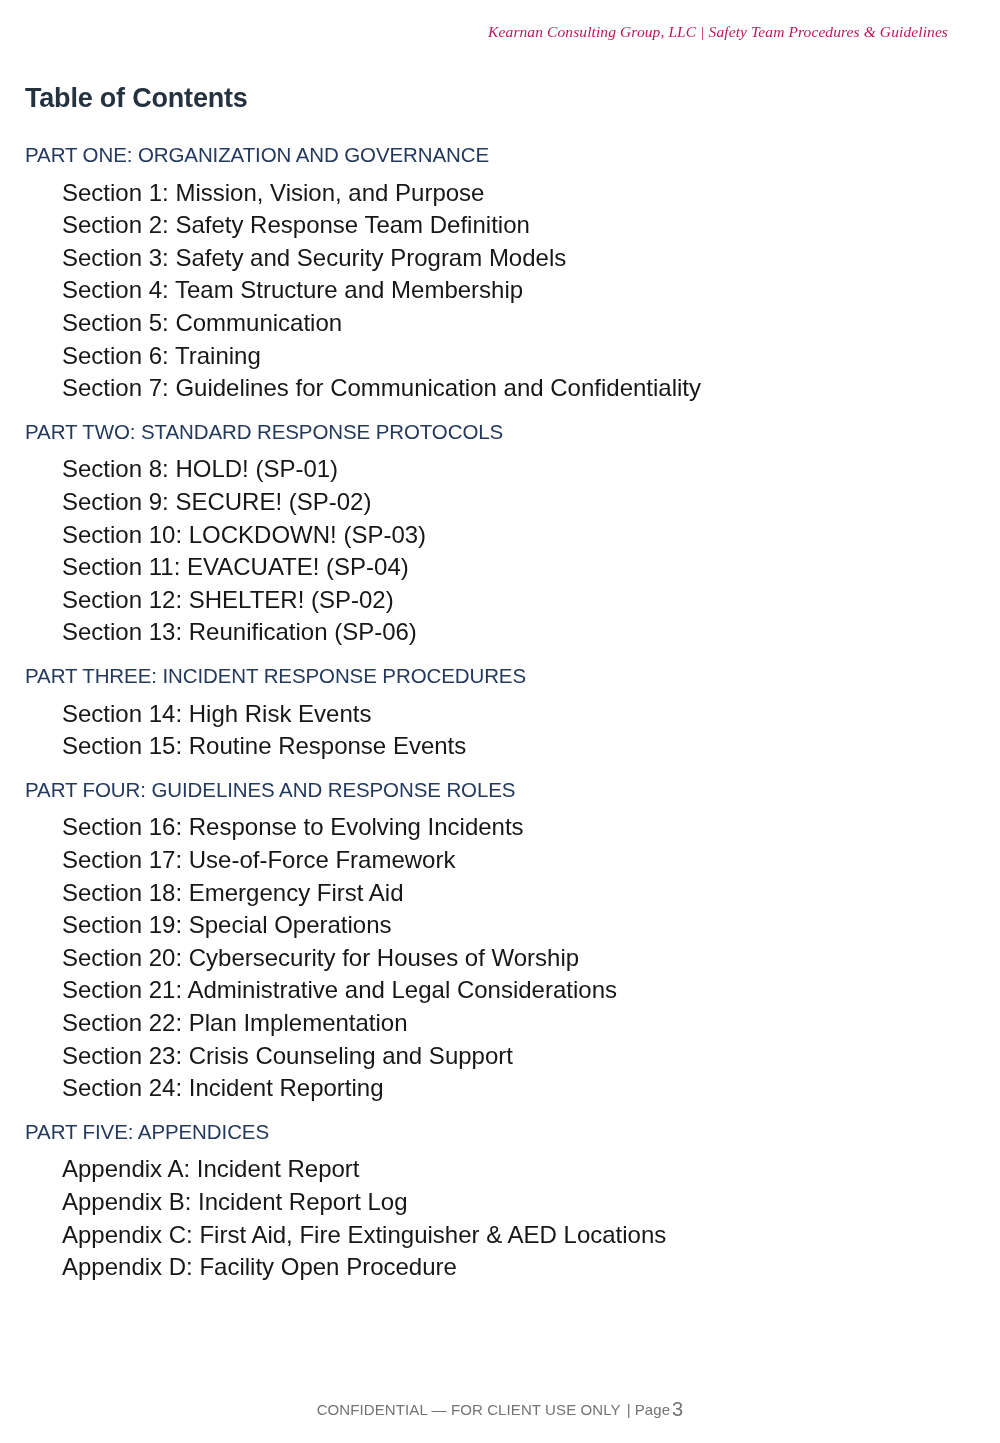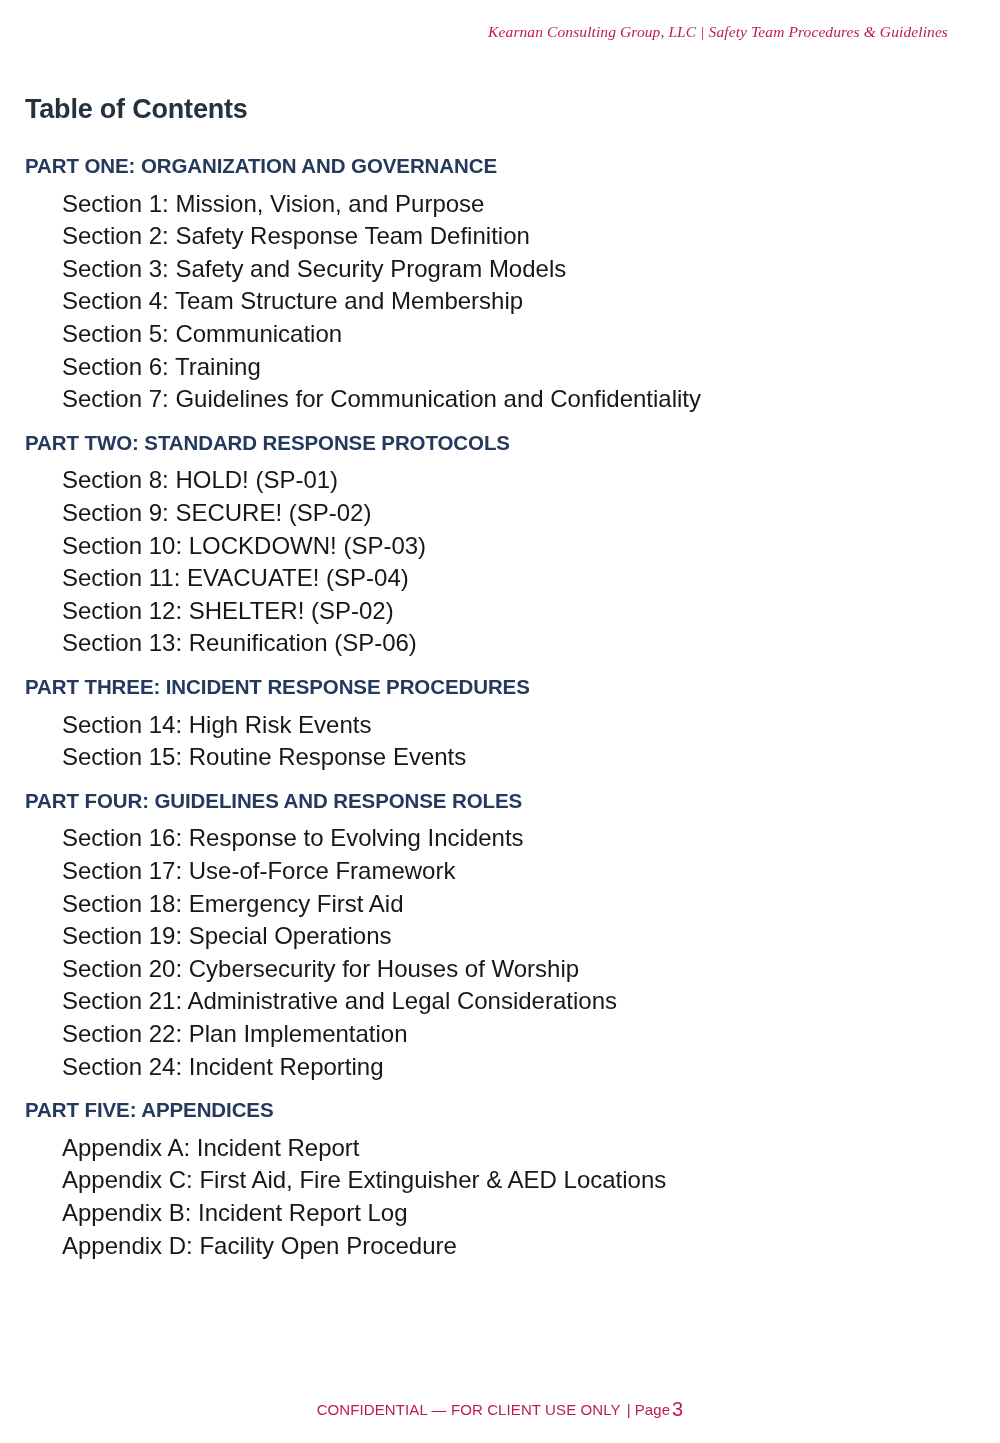--- a/index.html
+++ b/index.html
@@ -45,31 +45,31 @@
     top: 83px;
     left: 25px;
     right: 40px;
   }
 
   .toc-title {
     font-size: 27px;
     font-weight: bold;
     color: #243240;
     letter-spacing: -0.2px;
-    margin: 11px 0 28px 0;
+    margin: 0 0 28px 0;
     line-height: 1.15;
   }
 
   .part-block {
     margin-bottom: 14px;
   }
 
   .part-heading {
     font-size: 20.5px;
-    font-weight: bold;
+    font-weight: normal;
     color: #23395d;
     letter-spacing: -0.1px;
     line-height: 1.25;
     margin: 0 0 9px 0;
     white-space: nowrap;
   }
 
   .entry-list {
     list-style: none;
     margin: 0;
@@ -87,21 +87,21 @@
   .part-block + .part-block { }
 
   
   .footer {
     position: absolute;
     bottom: 22px;
     left: 0;
     right: 0;
     text-align: center;
     font-size: 15px;
-    color: #be185d;
+    color: #737373;
     letter-spacing: 0.1px;
   }
   .footer .page-num {
     font-size: 20px;
     vertical-align: -1px;
     margin-left: 2px;
   }
   .footer .sep {
     margin: 0 4px 0 6px;
   }
@@ -151,29 +151,30 @@
         <div class="part-block">
           <div class="part-heading">PART FOUR: GUIDELINES AND RESPONSE ROLES</div>
           <ul class="entry-list">
             <li class="entry">Section 16: Response to Evolving Incidents</li>
             <li class="entry">Section 17: Use-of-Force Framework</li>
             <li class="entry">Section 18: Emergency First Aid</li>
             <li class="entry">Section 19: Special Operations</li>
             <li class="entry">Section 20: Cybersecurity for Houses of Worship</li>
             <li class="entry">Section 21: Administrative and Legal Considerations</li>
             <li class="entry">Section 22: Plan Implementation</li>
+            <li class="entry">Section 23: Crisis Counseling and Support</li>
             <li class="entry">Section 24: Incident Reporting</li>
           </ul>
         </div>
         <div class="part-block">
           <div class="part-heading">PART FIVE: APPENDICES</div>
           <ul class="entry-list">
             <li class="entry">Appendix A: Incident Report</li>
+            <li class="entry">Appendix B: Incident Report Log</li>
             <li class="entry">Appendix C: First Aid, Fire Extinguisher &amp; AED Locations</li>
-            <li class="entry">Appendix B: Incident Report Log</li>
             <li class="entry">Appendix D: Facility Open Procedure</li>
           </ul>
         </div>
       </div>
 
   </div>
 
   <div class="footer">
     <span>CONFIDENTIAL — FOR CLIENT USE ONLY</span><span class="sep">|</span><span>Page</span><span class="page-num">3</span>
   </div>

